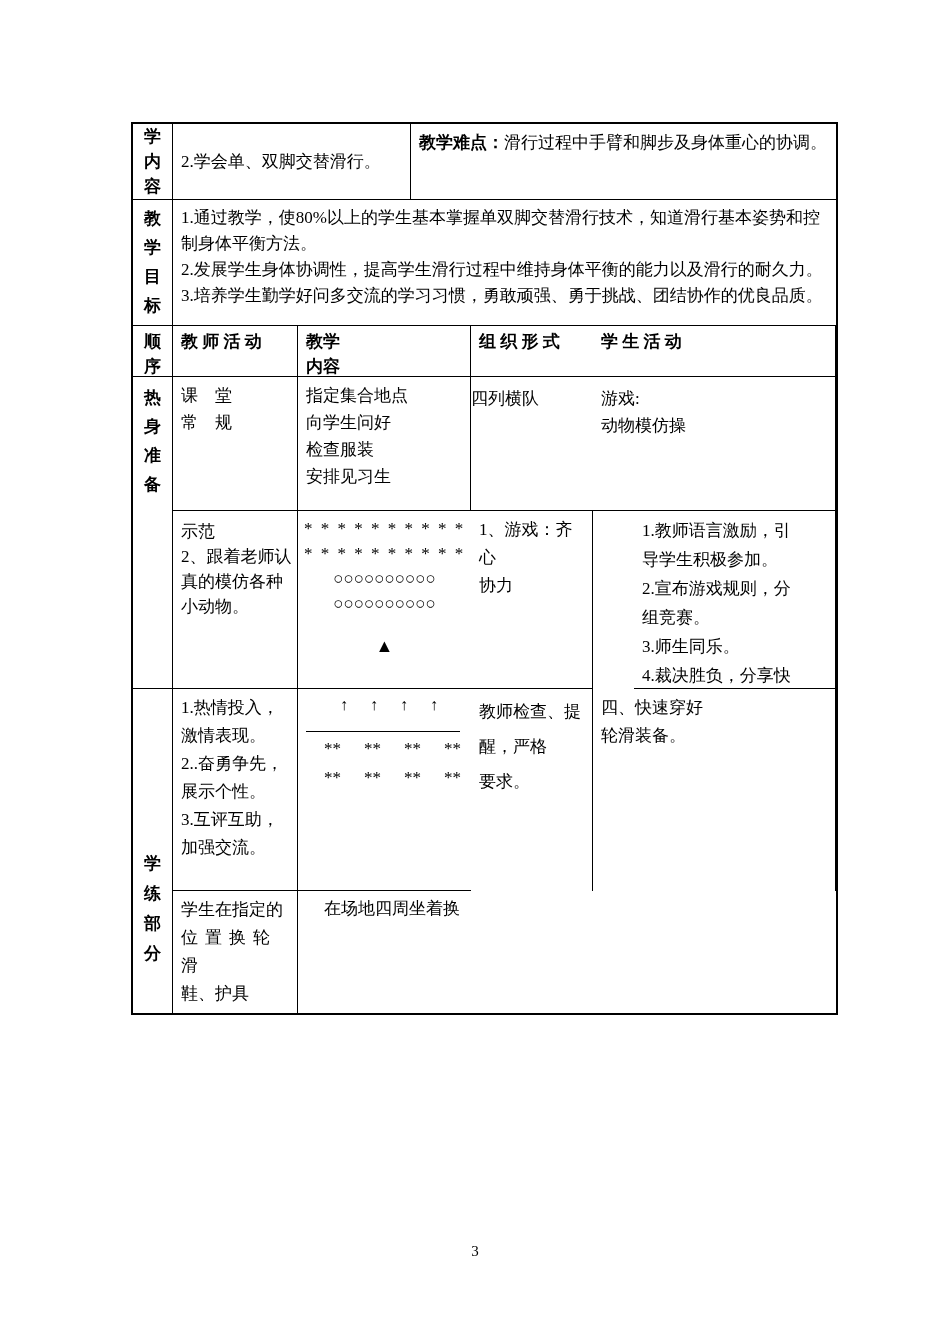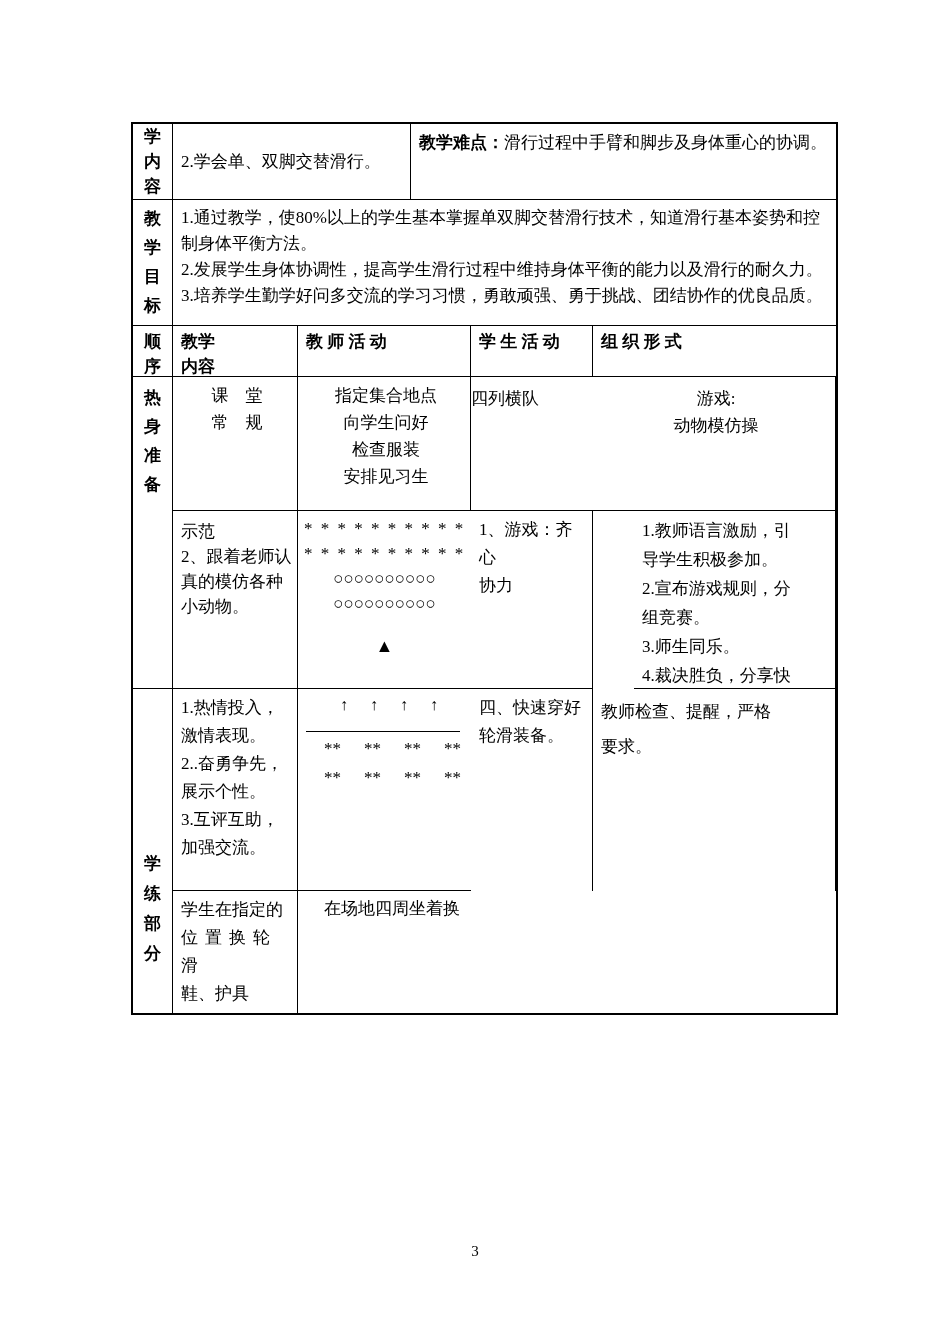--- a/index.html
+++ b/index.html
@@ -44,21 +44,21 @@
   .stage {
     font-weight:bold; display:flex; flex-direction:column; align-items:center; text-align:center;
   }
   .stage .ch { line-height:29px; }
   .stage.s1 { grid-row:2/4; grid-column:1; padding-top:6px; }
   .stage.s2 { grid-row:4/6; grid-column:1; padding-top:160px; border-bottom:none; }
   .stage.s2 .ch { line-height:30px; }
 
   .body-cell { padding:5px 4px 0 8px; }
   .lh25 { line-height:25px; }
-  .lh27 { line-height:27px;text-align:center; }
+  .lh27 { line-height:27px; }
   .lh28 { line-height:28px; }
   .lh29 { line-height:29px;margin-left:41px; }
   .lh34 { line-height:34px; }
   .lh35 { line-height:35px; }
   .pt8 { padding-top:8px; }
   .spaced { letter-spacing:7px; }
 
   .org-cell { padding-top:10px; }
   .org-center { text-align:left; }
   .formation { text-align:center; padding-top:5px; }
@@ -111,27 +111,27 @@
         <div>3.培养学生勤学好问多交流的学习习惯，勇敢顽强、勇于挑战、团结协作的优良品质。</div>
       </div>
     </div>
 
     <div class="main-grid">
 
       <div class="cell hcell center">
         <div>顺</div>
         <div>序</div>
       </div>
+      <div class="cell hcell">教 师 活 动</div>
       <div class="cell hcell">
         <div>教学</div>
         <div>内容</div>
       </div>
-      <div class="cell hcell">教 师 活 动</div>
+      <div class="cell hcell last-col">组 织 形 式</div>
       <div class="cell hcell">学 生 活 动</div>
-      <div class="cell hcell last-col">组 织 形 式</div>
 
       <div class="cell stage s1">
         <span class="ch">热</span>
         <span class="ch">身</span>
         <span class="ch">准</span>
         <span class="ch">备</span>
       </div>
 
       <div class="cell body-cell lh27">
         <div>课　堂</div>
@@ -209,27 +209,27 @@
           <span>**</span>
         </div>
         <div class="star-group-row">
           <span>**</span>
           <span>**</span>
           <span>**</span>
           <span>**</span>
         </div>
       </div>
 
+      <div class="cell last-row body-cell lh35">
+        <div>教师检查、提醒，严格</div>
+        <div>要求。</div>
+      </div>
       <div class="cell last-row body-cell lh28">
         <div>四、快速穿好</div>
         <div>轮滑装备。</div>
-      </div>
-      <div class="cell last-row body-cell lh35">
-        <div>教师检查、提醒，严格</div>
-        <div>要求。</div>
       </div>
       <div class="cell last-row body-cell lh28">
         <div>学生在指定的</div>
         <div class="spaced">位置换轮滑</div>
         <div>鞋、护具</div>
       </div>
       <div class="cell last-col last-row org-sit">
         <span>在场地四周坐着换</span>
       </div>
 

